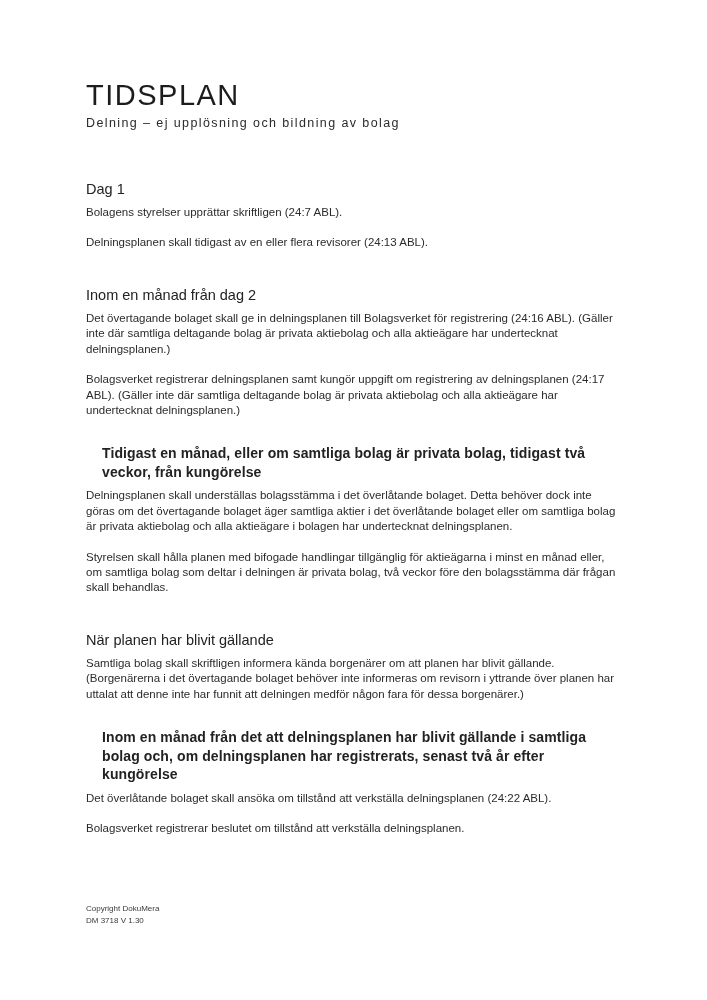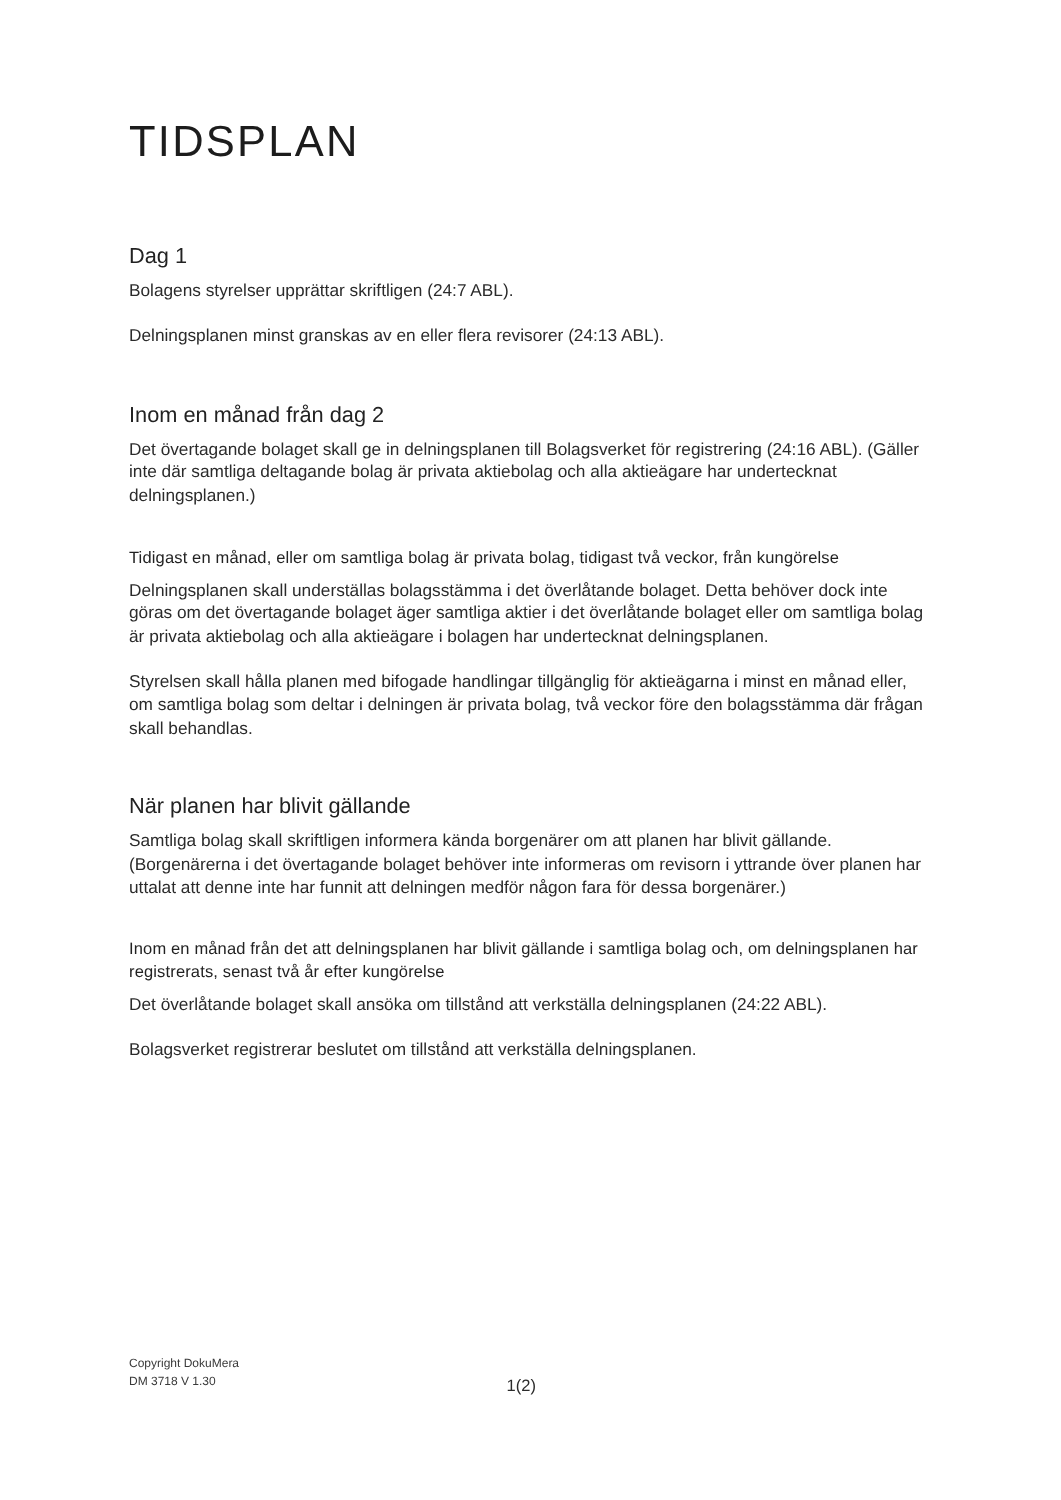--- a/index.html
+++ b/index.html
@@ -44,24 +44,25 @@
   }
   h2.h-small {
     font-size: 14.5px;
     line-height: 1.25;
     margin: 35px 0 7px 0;
   }
   section.sec-first h2.h-small {
     margin-top: 50px;
   }
   h2.h-large {
-    font-size: 11px;
+    font-size: 14px;
     line-height: 1.32;
-    margin: 26px 0 7px 0;
+    margin: 26px 0 7px 16px;
     letter-spacing: 0.1px;
+    font-weight: bold;
   }
   p.body-text {
     font-size: 11.5px;
     line-height: 1.34;
     margin: 0 0 15px 0;
     color: #2b2b2b;
     max-width: 538px;
   }
   .page-number {
     position: absolute;
@@ -81,30 +82,32 @@
     color: #3a3a3a;
   }
 </style>
 </head>
 <body>
 
 <div class="page">
   <div class="content">
 
     <h1 class="doc-title">TIDSPLAN</h1>
+    <div class="doc-subtitle">Delning – ej upplösning och bildning av bolag</div>
 
     <section class="sec-first">
       <h2 class="h-small">Dag 1</h2>
       <p class="body-text">Bolagens styrelser upprättar skriftligen (24:7 ABL).</p>
-      <p class="body-text">Delningsplanen minst granskas av en eller flera revisorer (24:13 ABL).</p>
+      <p class="body-text">Delningsplanen skall tidigast av en eller flera revisorer (24:13 ABL).</p>
     </section>
 
     <section>
       <h2 class="h-small">Inom en månad från dag 2</h2>
       <p class="body-text">Det övertagande bolaget skall ge in delningsplanen till Bolagsverket för registrering (24:16 ABL). (Gäller inte där samtliga deltagande bolag är privata aktiebolag och alla aktieägare har undertecknat delningsplanen.)</p>
+      <p class="body-text">Bolagsverket registrerar delningsplanen samt kungör uppgift om registrering av delningsplanen (24:17 ABL). (Gäller inte där samtliga deltagande bolag är privata aktiebolag och alla aktieägare har undertecknat delningsplanen.)</p>
     </section>
 
     <section>
       <h2 class="h-large">Tidigast en månad, eller om samtliga bolag är privata bolag, tidigast två veckor, från kungörelse</h2>
       <p class="body-text">Delningsplanen skall underställas bolagsstämma i det överlåtande bolaget. Detta behöver dock inte göras om det övertagande bolaget äger samtliga aktier i det överlåtande bolaget eller om samtliga bolag är privata aktiebolag och alla aktieägare i bolagen har undertecknat delningsplanen.</p>
       <p class="body-text">Styrelsen skall hålla planen med bifogade handlingar tillgänglig för aktieägarna i minst en månad eller, om samtliga bolag som deltar i delningen är privata bolag, två veckor före den bolagsstämma där frågan skall behandlas.</p>
     </section>
 
     <section>
       <h2 class="h-small">När planen har blivit gällande</h2>
@@ -112,19 +115,18 @@
     </section>
 
     <section>
       <h2 class="h-large">Inom en månad från det att delningsplanen har blivit gällande i samtliga bolag och, om delningsplanen har registrerats, senast två år efter kungörelse</h2>
       <p class="body-text">Det överlåtande bolaget skall ansöka om tillstånd att verkställa delningsplanen (24:22 ABL).</p>
       <p class="body-text">Bolagsverket registrerar beslutet om tillstånd att verkställa delningsplanen.</p>
     </section>
 
   </div>
 
-  <div class="page-number">1(2)</div>
 
   <div class="copyright">
     <div>Copyright DokuMera</div>
     <div>DM 3718 V 1.30</div>
   </div>
 </div>
 
 </body></html>

